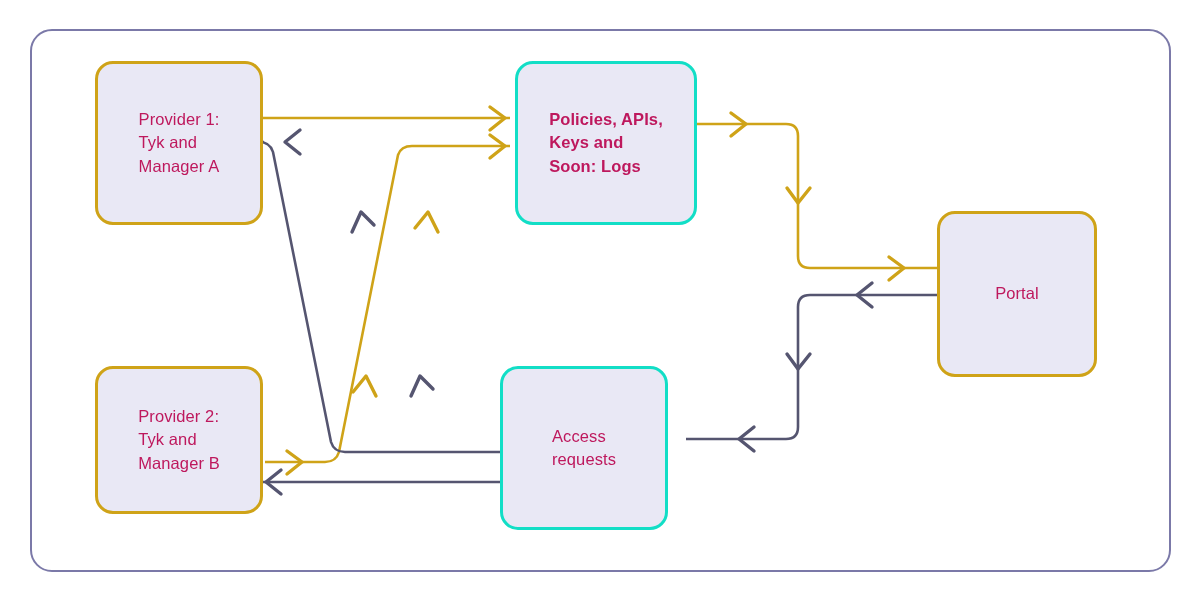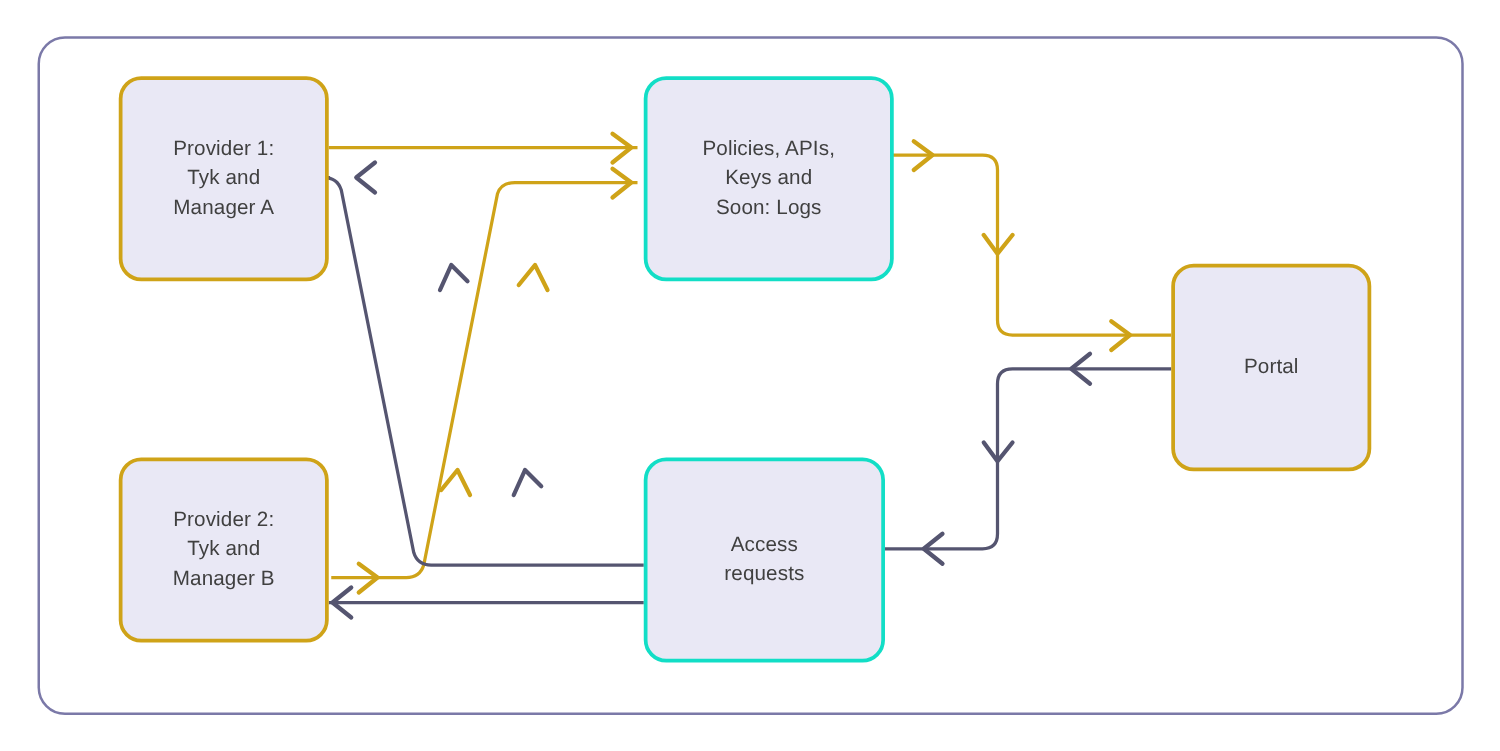--- a/index.html
+++ b/index.html
@@ -25,22 +25,22 @@
     height: 601px;
   }
   .node {
     position: absolute;
     box-sizing: border-box;
     background: #E9E8F5;
     border-radius: 18px;
     display: flex;
     align-items: center;
     justify-content: center;
-    text-align: center;
-    color: #404040;
+    text-align: left;
+    color: #be185d;
     font-size: 16.5px;
     line-height: 1.42;
     letter-spacing: 0.1px;
     z-index: 3;
   }
   .node-gold { border: 3px solid #CFA318; }
   .node-teal { border: 3px solid #12DEC6; }
   .node-label { white-space: pre-line; padding: 0 6px; }
   #frame {
     position: absolute;
@@ -109,34 +109,34 @@
       <polyline stroke="#555570" points="754,427 739,439 754,451"></polyline>
     </g>
   </svg>
 
   <div class="node node-gold" style="left:95px; top:61px; width:168px; height:164px;">
     <span class="node-label">Provider 1:
 Tyk and
 Manager A</span>
   </div>
 
-  <div class="node node-teal" style="left:515px; top:61px; width:200px; height:164px;">
+  <div class="node node-teal" style="left:515px; top:61px; width:182px; height:164px;font-weight:bold;">
     <span class="node-label">Policies, APIs,
 Keys and
 Soon: Logs</span>
   </div>
 
   <div class="node node-gold" style="left:937px; top:211px; width:160px; height:166px;">
     <span class="node-label">Portal</span>
   </div>
 
   <div class="node node-gold" style="left:95px; top:366px; width:168px; height:148px;">
     <span class="node-label">Provider 2:
 Tyk and
 Manager B</span>
   </div>
 
-  <div class="node node-teal" style="left:515px; top:366px; width:193px; height:164px;">
+  <div class="node node-teal" style="left:500px; top:366px; width:168px; height:164px;">
     <span class="node-label">Access
 requests</span>
   </div>
 
 </div>
 
 </body></html>

